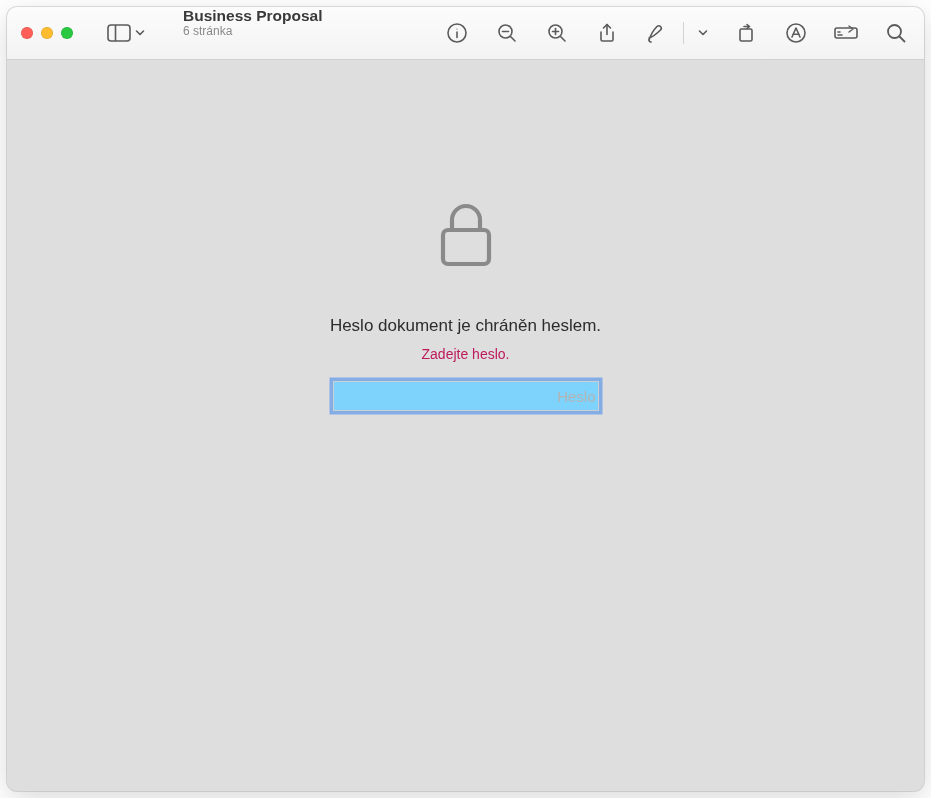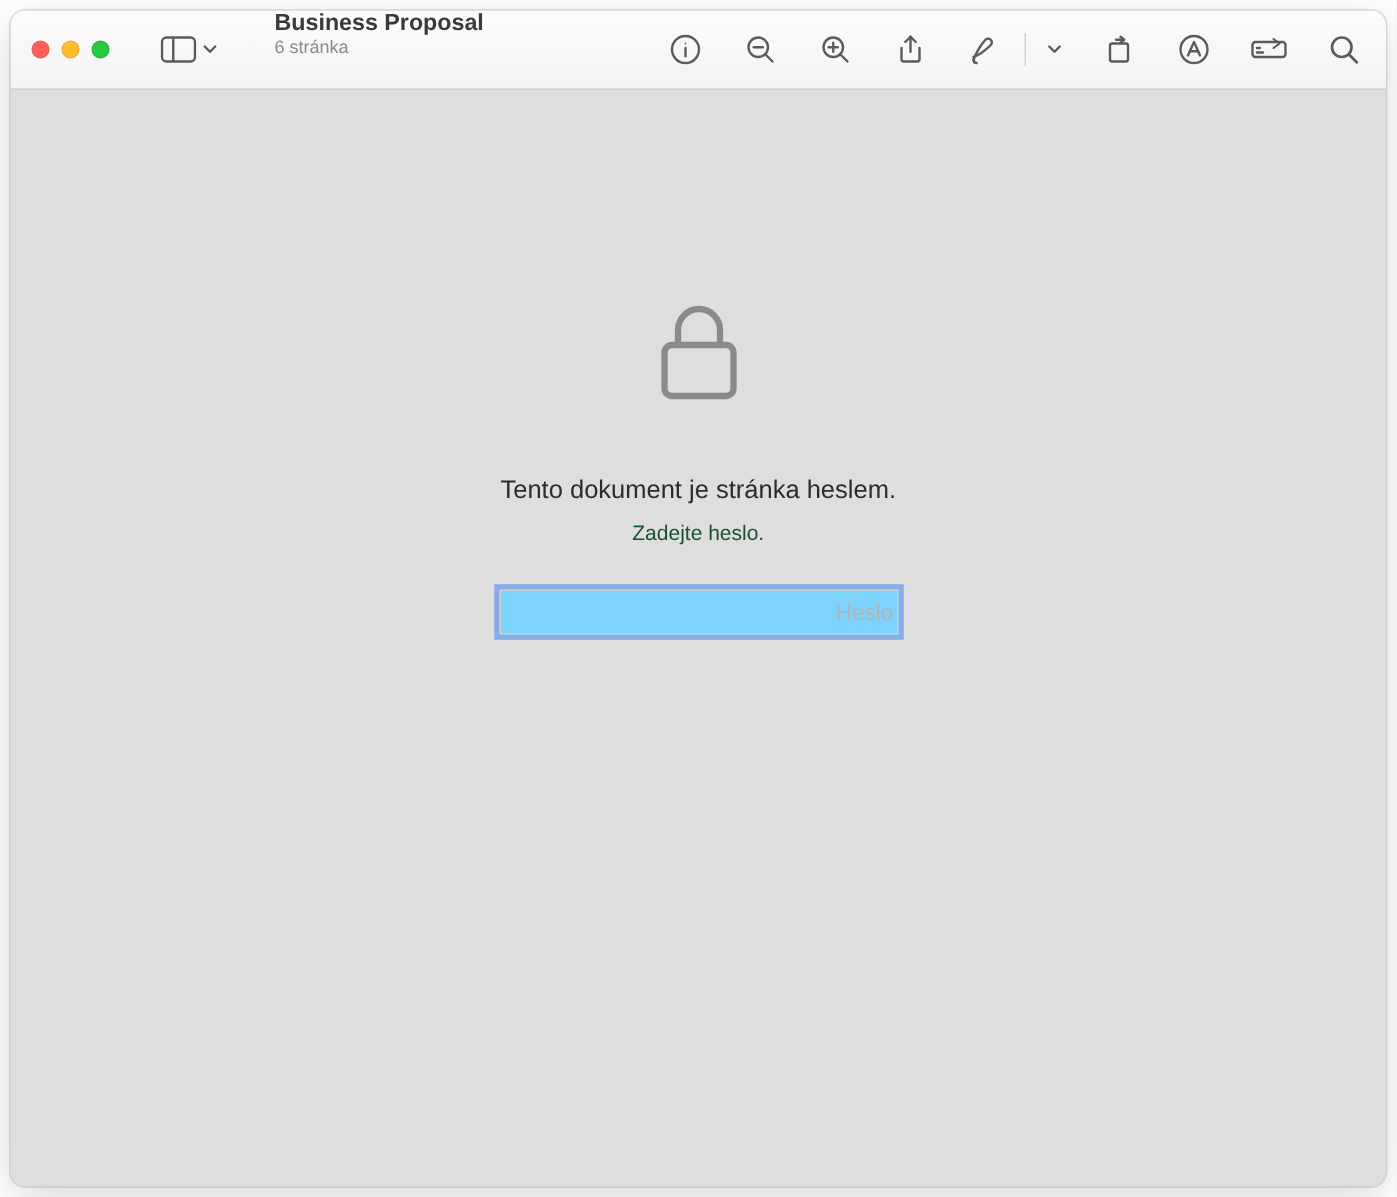--- a/index.html
+++ b/index.html
@@ -108,22 +108,22 @@
   }
   .lock-icon { color: #8a8a8a; margin-bottom: 42px; }
   .msg1 {
     font-size: 17px;
     color: #2c2c2c;
     margin-bottom: 10px;
     text-align: center;
   }
   .msg2 {
     font-size: 14px;
-    color: #14532d;
-    margin-bottom: 30px;
+    color: #be185d;
+    margin-bottom: 19px;
     text-align: left;
   }
   .pw-wrap { position: relative; }
   input.pw {
     width: 266px;
     height: 30px;
     text-align: right;
     font-size: 15px;
     color: #333;
     background: #7dd3fc;
@@ -273,20 +273,20 @@
     </div>
   </div>
 
   <div class="content">
     <div class="lock-icon">
       <svg width="58" height="70" viewBox="0 0 58 70" fill="none" stroke="currentColor" stroke-width="4.2" stroke-linecap="round" stroke-linejoin="round">
         <rect x="6" y="30" width="46" height="34" rx="5"></rect>
         <path d="M15 30V20c0-7.7 6.3-14 14-14s14 6.3 14 14v10"></path>
       </svg>
     </div>
-    <div class="msg1">Tento dokument je stránka heslem.</div>
+    <div class="msg1">Heslo dokument je chráněn heslem.</div>
     <div class="msg2">Zadejte heslo.</div>
     <div class="pw-wrap">
       <input type="password" class="pw" placeholder="Heslo" style="">
     </div>
   </div>
 
 </div>
 
 </body></html>

